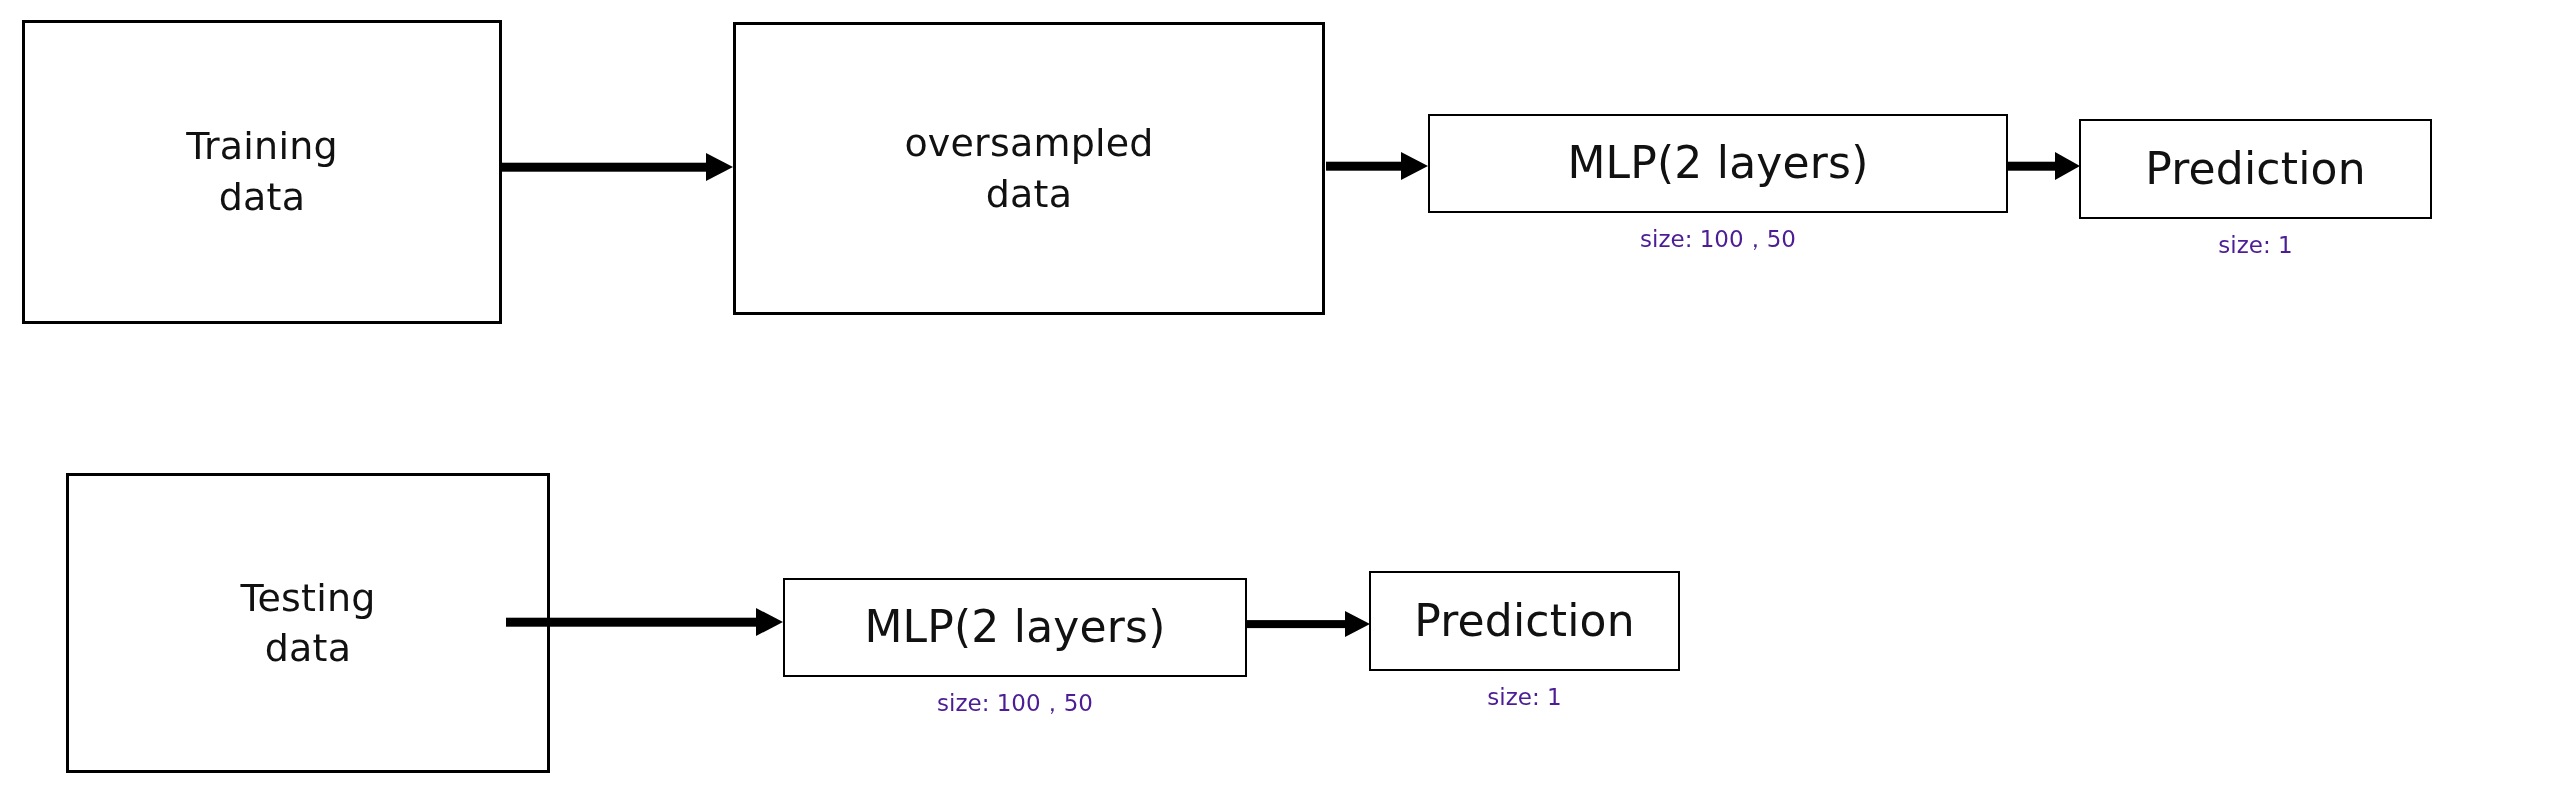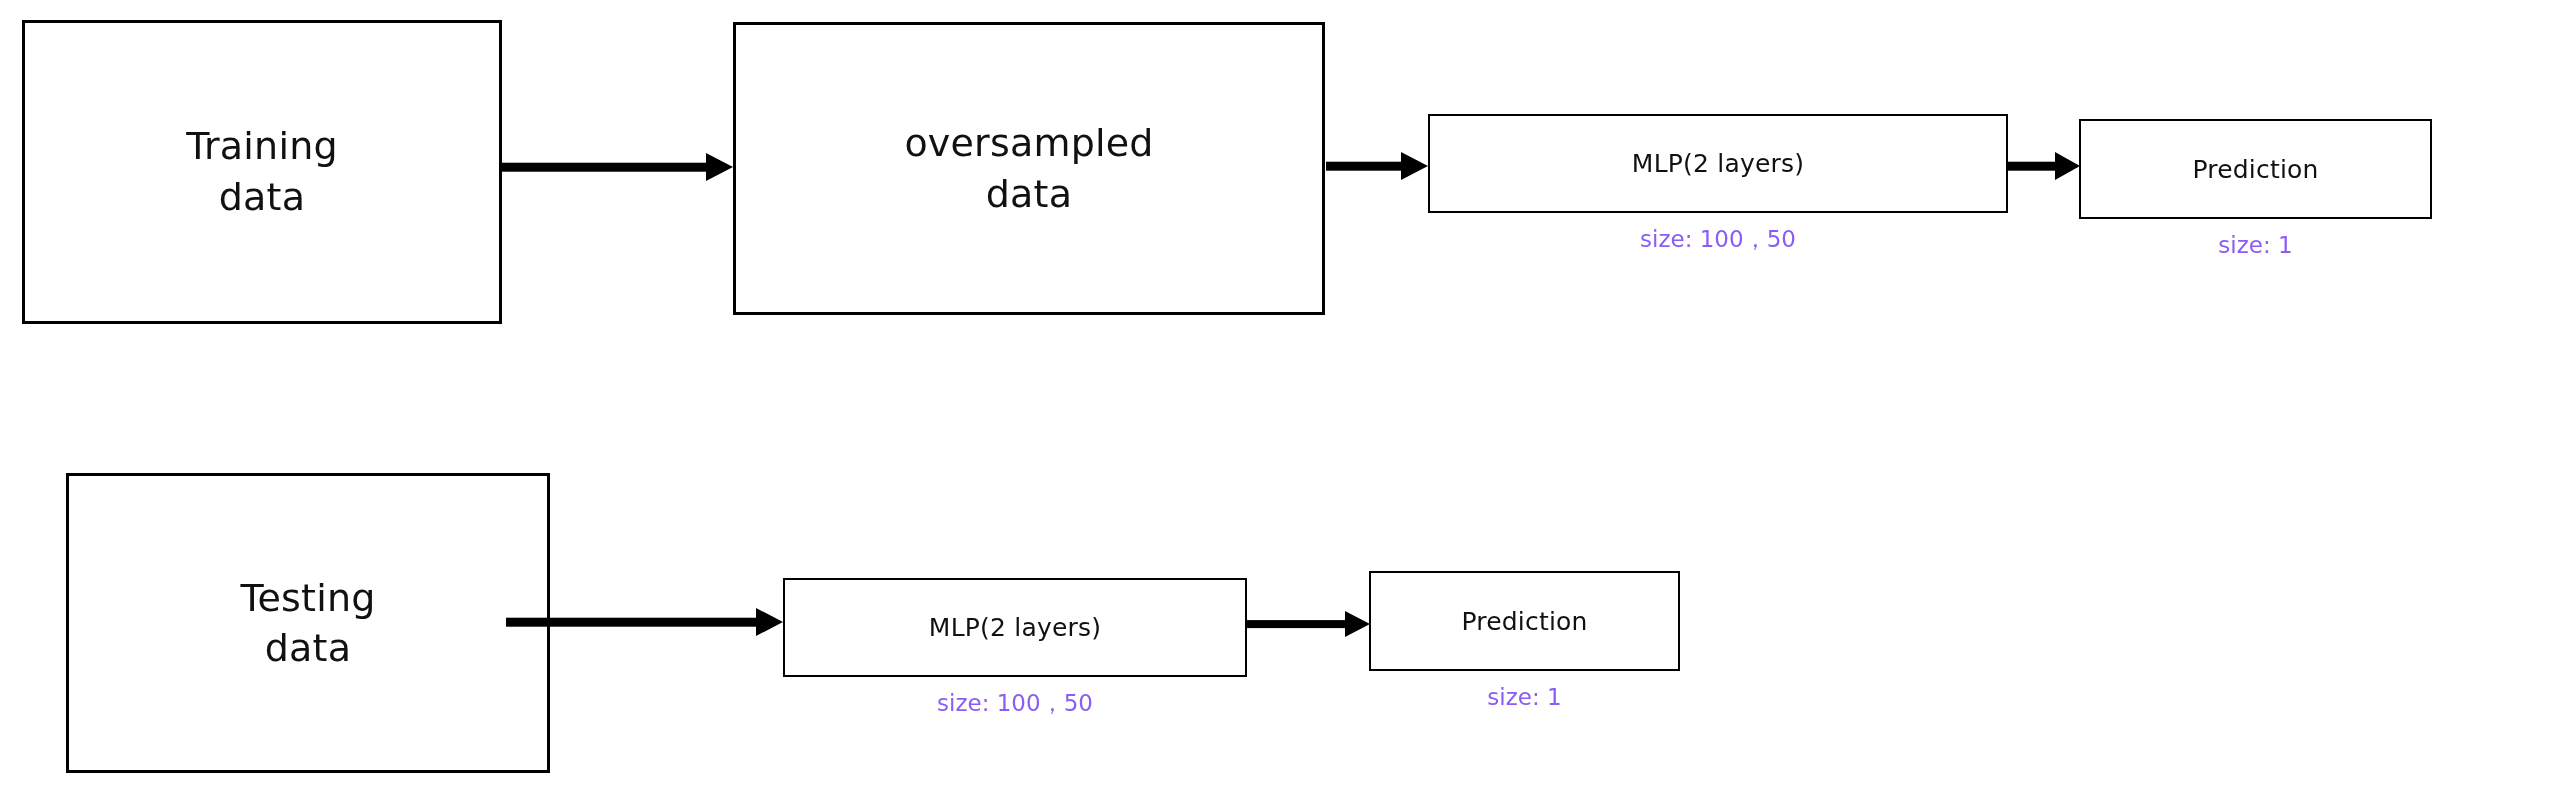--- a/index.html
+++ b/index.html
@@ -21,33 +21,33 @@
     box-sizing: border-box;
     border: 3.1px solid #000000;
     background: #ffffff;
     display: flex;
     align-items: center;
     justify-content: center;
     text-align: center;
   }
   .node.thin { border-width: 2.4px; }
   .node-label {
-    font-size: 25px;
+    font-size: 44px;
     line-height: 1.32;
     letter-spacing: 0.2px;
     white-space: pre-line;
     color: #111111;
   }
   .node-label.big { font-size: 38px; }
   .caption {
     position: absolute;
     font-size: 23px;
     line-height: 1.2;
     text-align: center;
-    color: #8b5cf6;
+    color: #4c1d95;
     white-space: nowrap;
   }
   .arrow {
     position: absolute;
     height: 0;
   }
   .arrow .shaft {
     position: absolute;
     left: 0;
     top: 50%;

